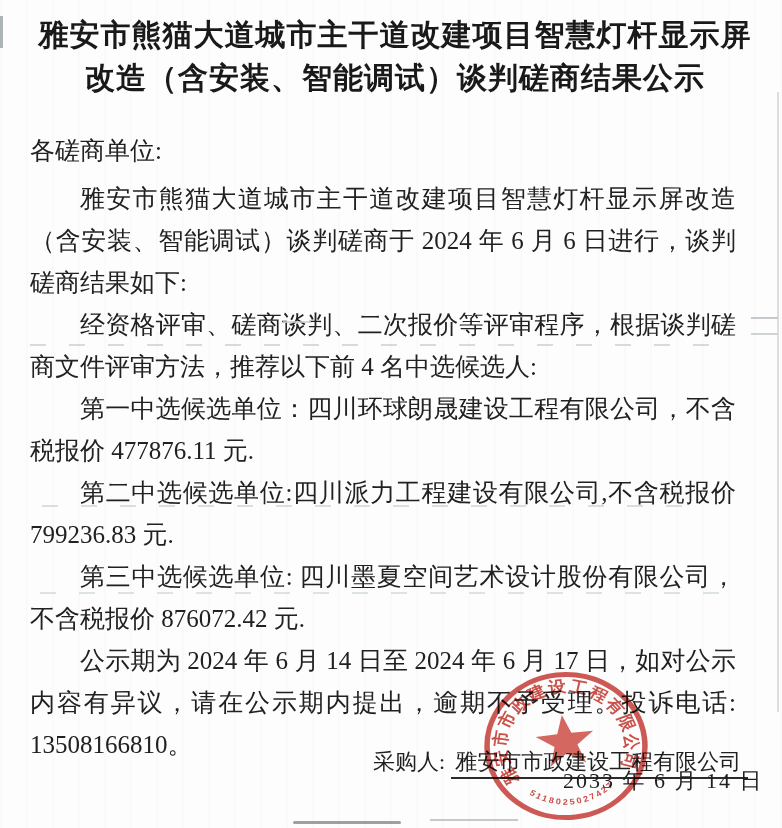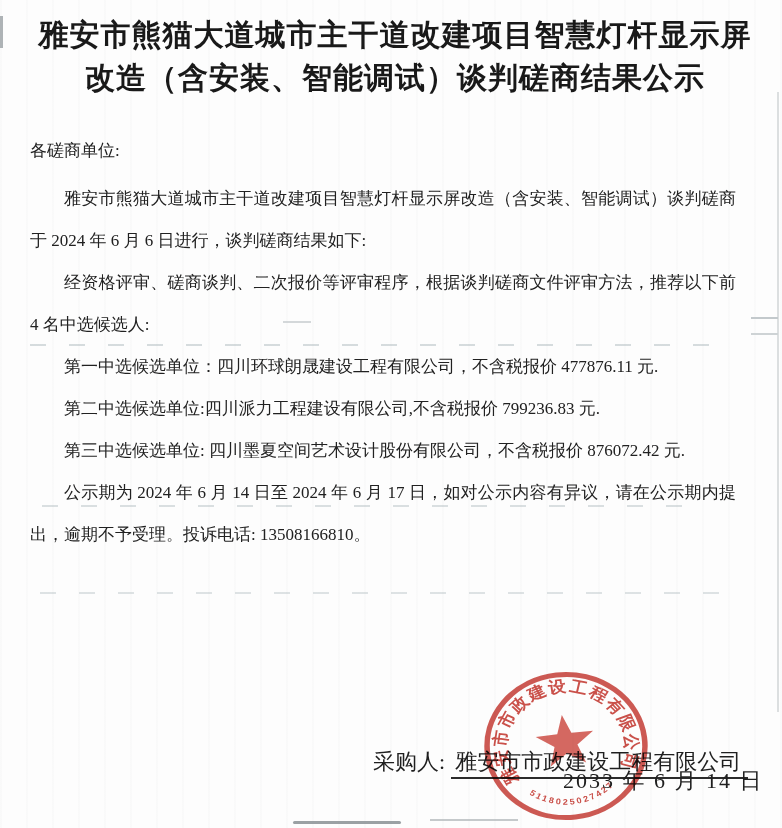--- a/index.html
+++ b/index.html
@@ -15,21 +15,21 @@
     content:"";position:absolute;inset:0;pointer-events:none;
     background:repeating-linear-gradient(90deg, rgba(70,80,85,0.018) 0 2px, transparent 2px 26px);
   }
   .title{
     position:absolute;top:13px;left:4px;width:782px;text-align:center;
     font-family:"Liberation Sans", sans-serif;font-weight:bold;
     font-size:30px;line-height:43px;color:#191919;letter-spacing:1px;
   }
   .docbody{
     position:absolute;left:30px;top:130px;width:706px;
-    font-size:17px;line-height:42px;color:#212121;
+    font-size:25px;line-height:42px;color:#212121;
     text-align:justify;text-justify:inter-character;
   }
   .docbody p{margin:0;}
   .docbody p.indent{text-indent:2em;}
   .docbody p.gap{margin-top:6px;}
   .sig{
     position:absolute;left:373px;top:724px;font-size:22px;line-height:28px;color:#1f1f1f;
     white-space:nowrap;
     margin-top:24px;
   }

